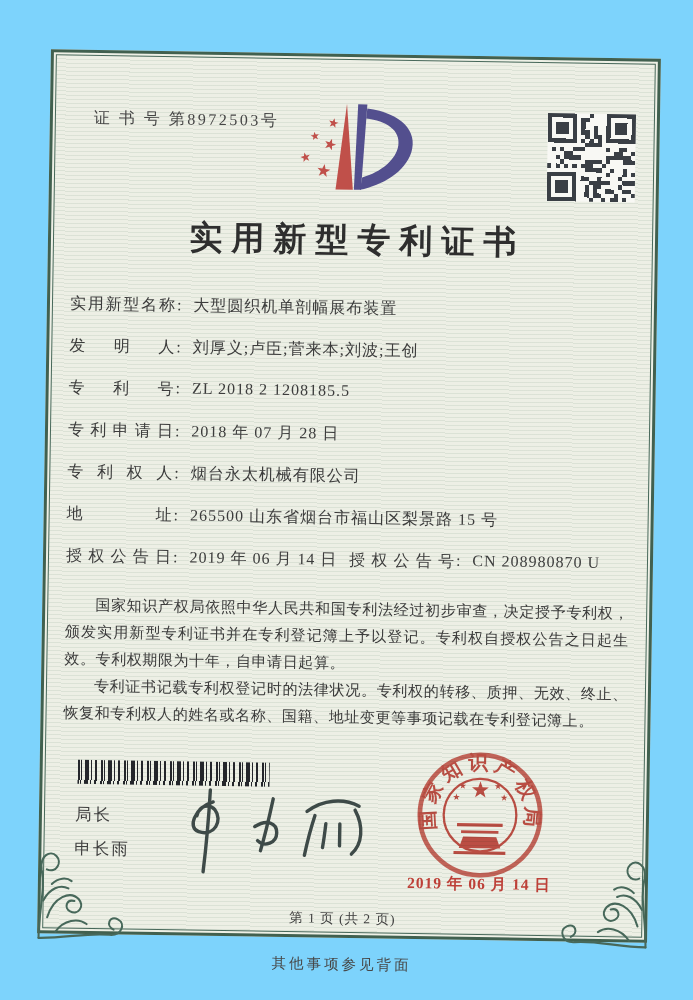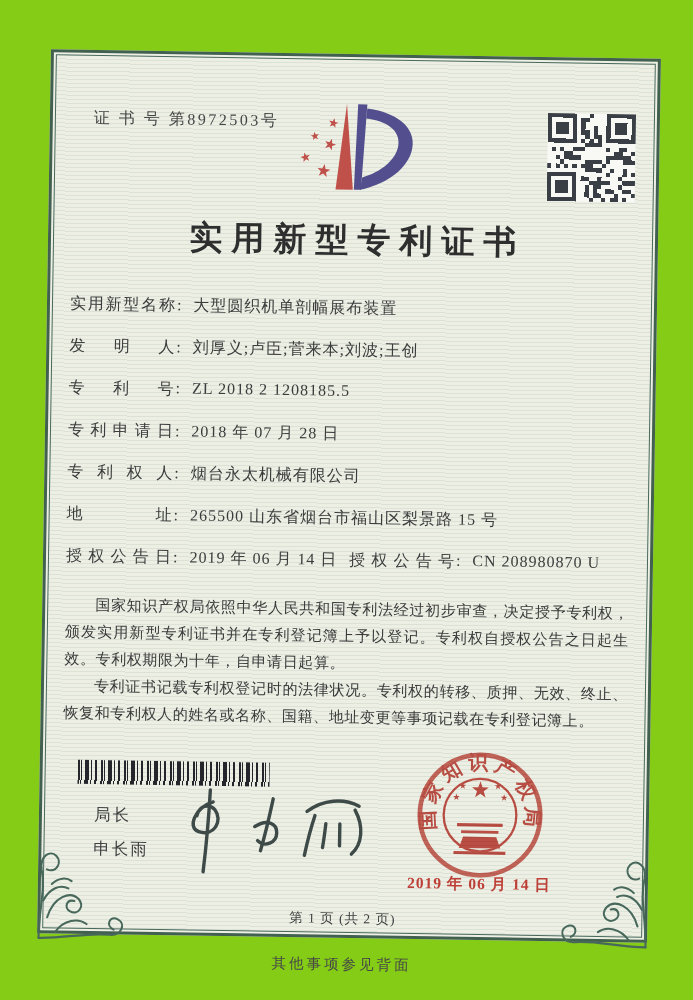--- a/index.html
+++ b/index.html
@@ -1,21 +1,21 @@
 <!DOCTYPE html>
 <html><head>
 <meta charset="utf-8">
 <style>
   html,body{margin:0;padding:0;}
   body{
     width:693px;height:1000px;position:relative;overflow:hidden;
     background:#f3f2ec;
     font-family:"Liberation Serif","DejaVu Serif",serif;
   }
-  .paper{position:absolute;inset:0;background:#84cc16;}
+  .paper{position:absolute;inset:0;background:#7dd3fc;}
   
   .sheet{
     position:absolute;left:44px;top:54px;width:610px;height:884px;
     border:3px solid #41604f;box-sizing:border-box;
     transform:rotate(0.9deg);transform-origin:50% 50%;
     background:#eef0e6;
   }
   .frame-inner{
     position:absolute;inset:2px;border:1px solid #47685a;
     background-color:#edefe5;
@@ -47,21 +47,21 @@
   
   .barcode{
     position:absolute;left:32px;top:704px;width:192px;height:24px;
     background:repeating-linear-gradient(90deg,
       #24262b 0 2px,transparent 2px 3px,
       #24262b 3px 4px,transparent 4px 7px,
       #24262b 7px 11px,transparent 11px 13px,
       #24262b 13px 14px,transparent 14px 17px,
       #24262b 17px 19px,transparent 19px 23px);
   }
-  .sig-block{position:absolute;left:49px;top:748px;font-size:16.5px;color:#3f3f3f;letter-spacing:2px;}
+  .sig-block{position:absolute;left:30px;top:748px;font-size:16.5px;color:#3f3f3f;letter-spacing:2px;}
   .sig-block div{margin-bottom:12px;}
   .signature{position:absolute;left:130px;top:726px;width:240px;height:96px;}
   
   .seal{position:absolute;left:352px;top:670px;width:166px;height:166px;mix-blend-mode:multiply;opacity:0.92;}
   .seal-date{
     position:absolute;left:352px;top:812px;width:166px;text-align:center;
     color:#bd4038;font-size:15.5px;letter-spacing:1px;font-weight:bold;
   }
   
   .page-no{position:absolute;left:0;right:0;top:850px;text-align:center;font-size:13.5px;color:#3e3e3e;letter-spacing:1px;}

